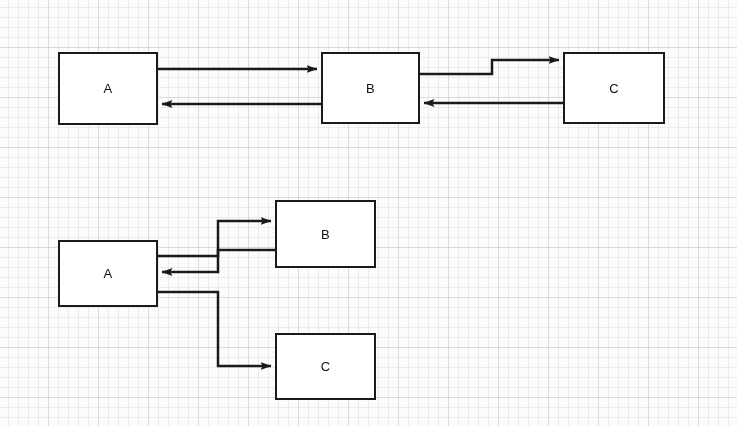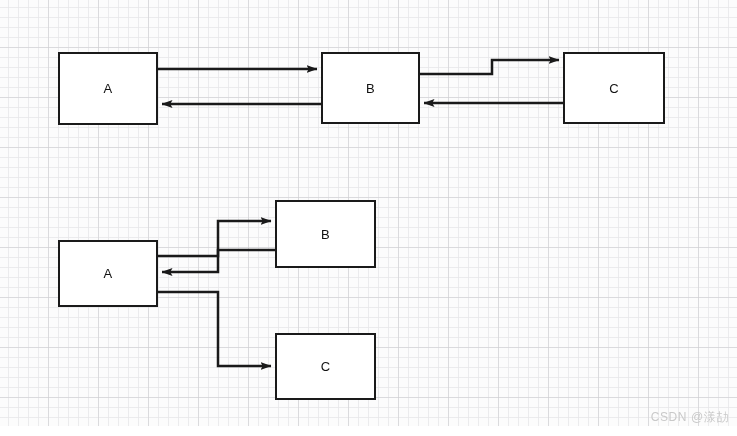--- a/index.html
+++ b/index.html
@@ -123,15 +123,14 @@
   </div>
 
   <div class="node-box" style="left: 275px; top: 200px; width: 101px; height: 68px;">
     <span class="node-label">B</span>
   </div>
 
   <div class="node-box" style="left: 275px; top: 333px; width: 101px; height: 67px;">
     <span class="node-label">C</span>
   </div>
 
-  <div id="watermark">CSDN @漾劼</div>
 
 </div>
 
 </body></html>

